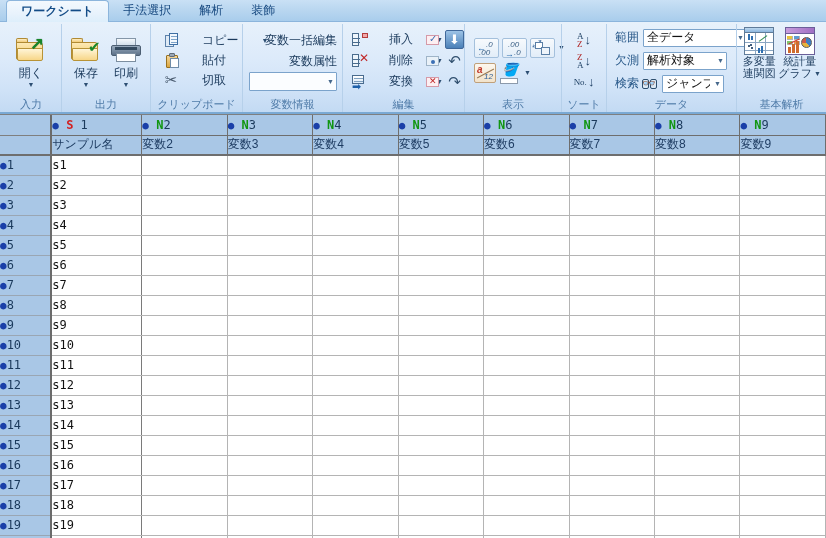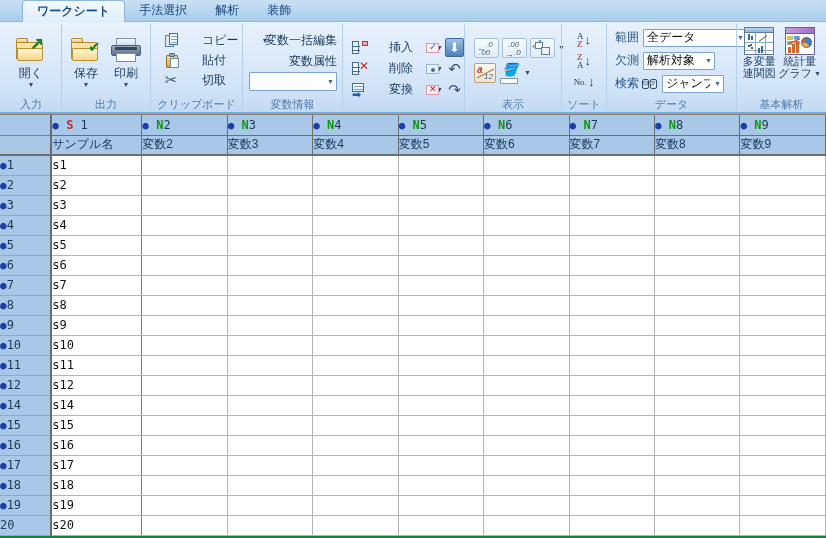--- a/index.html
+++ b/index.html
@@ -9,21 +9,21 @@
     font-family: "Liberation Sans", "DejaVu Sans", sans-serif;
     background: #ffffff;
   }
   #app { width: 826px; height: 538px; position: relative; display: flex; flex-direction: column; }
 
   
   .tabbar {
     height: 22px;
     background: linear-gradient(to bottom, #c9e0f5 0%, #bad7f0 45%, #a9cdec 100%);
     display: flex; align-items: flex-end;
-    padding-left: 22px;
+    padding-left: 6px;
     border-bottom: 1px solid #8cb5dc;
     flex: 0 0 22px;
   }
   .tab {
     font-size: 12px;
     color: #16487f;
     padding: 3px 14px 3px 14px;
     height: 21px;
     line-height: 15px;
     white-space: nowrap;
@@ -416,20 +416,21 @@
               </span>
             <span class="lbl">変換</span>
             <span class="caret">▼</span>
           </div>
           <span class="sq-plain">
               <i class="mini-x"></i>
             </span>
           <span class="sq-plain redo-ic">↷</span>
         </div>
       </div>
+      <div class="group-label">編集</div>
     </div>
 
     <div class="group" style="width:97px;">
       <div class="group-body" style="flex-direction:column;justify-content:center;align-items:flex-start;padding-left:6px;gap:4px;">
         <div style="display:flex;align-items:center;gap:3px;">
           <span class="dec-btn">
               <i class="ar">←</i>
               <i class="t" style="left:11px;top:1px;">.0</i>
               <i class="b" style="left:4px;top:9px;">.00</i>
             </span>
@@ -489,21 +490,21 @@
       <div class="group-body" style="flex-direction:column;justify-content:center;align-items:flex-start;padding-left:5px;gap:2px;">
         <div class="datarow">
           <span class="k">範囲</span>
           <span class="combo" style="width:104px;">
             <span class="cv">全データ</span>
             <span class="cc">▼</span>
           </span>
         </div>
         <div class="datarow">
           <span class="k">欠測</span>
-          <span class="combo" style="width:72px;">
+          <span class="combo" style="width:84px;">
             <span class="cv">解析対象</span>
             <span class="cc">▼</span>
           </span>
         </div>
         <div class="datarow" style="gap:3px;">
           <span class="k">検索</span>
           <span class="binoc">
               <i class="l"></i>
               <i class="r"></i>
             </span>
@@ -727,20 +728,32 @@
             <td class="cell"></td>
             <td class="cell"></td>
             <td class="cell"></td>
             <td class="cell"></td>
             <td class="cell"></td>
             <td class="cell"></td>
             <td class="cell"></td>
             <td class="cell"></td>
           </tr>
           <tr>
+            <td class="rowhead"><span class="bullet">●</span>13</td>
+            <td class="cell first">s13</td>
+            <td class="cell"></td>
+            <td class="cell"></td>
+            <td class="cell"></td>
+            <td class="cell"></td>
+            <td class="cell"></td>
+            <td class="cell"></td>
+            <td class="cell"></td>
+            <td class="cell"></td>
+          </tr>
+          <tr>
             <td class="rowhead"><span class="bullet">●</span>14</td>
             <td class="cell first">s14</td>
             <td class="cell"></td>
             <td class="cell"></td>
             <td class="cell"></td>
             <td class="cell"></td>
             <td class="cell"></td>
             <td class="cell"></td>
             <td class="cell"></td>
             <td class="cell"></td>

